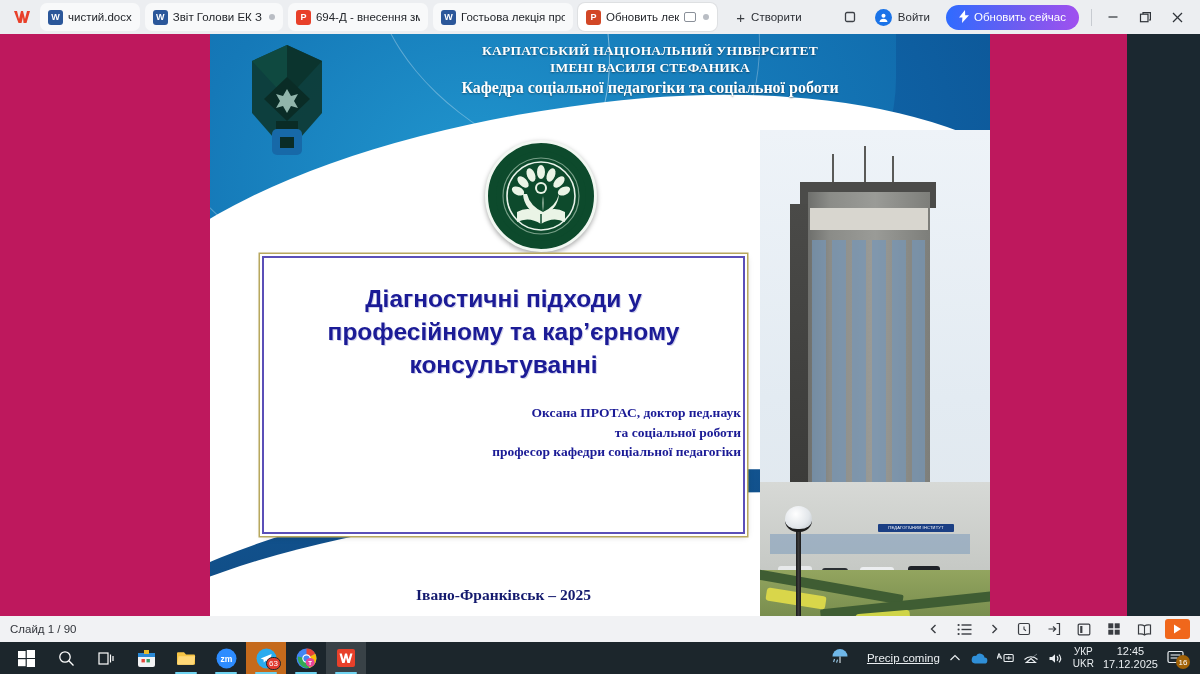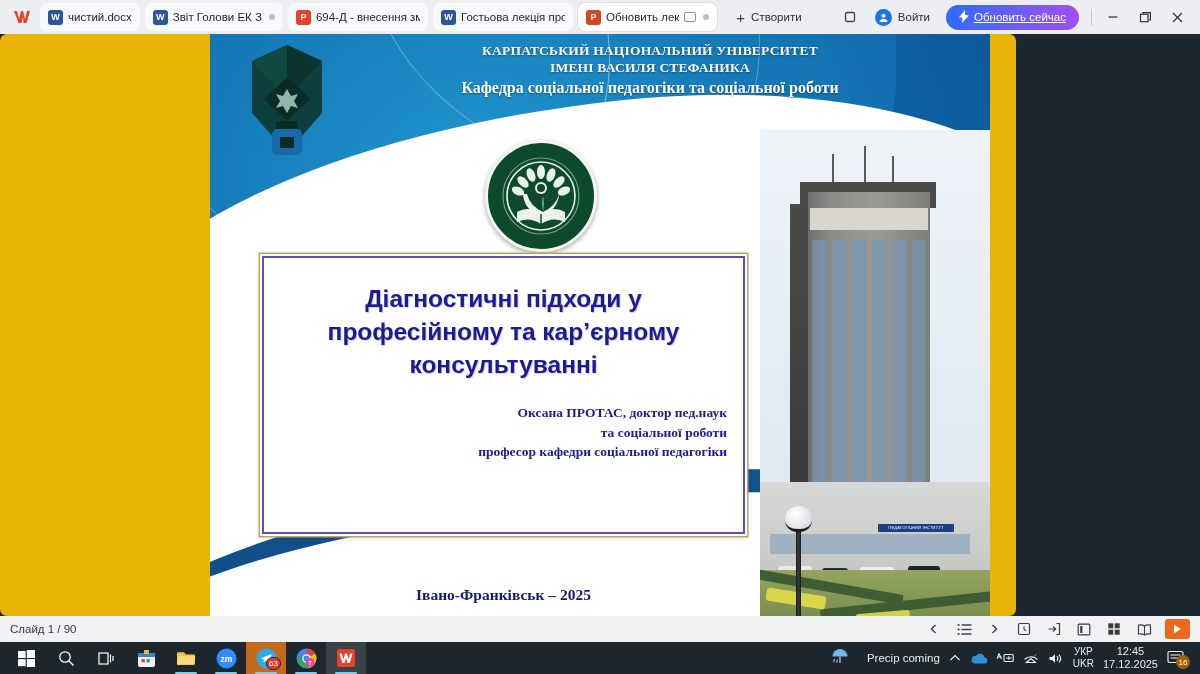--- a/index.html
+++ b/index.html
@@ -64,33 +64,31 @@
   }
   .avatar {
     width: 17px; height: 17px; border-radius: 50%;
     background: #1a73e8; display: flex; align-items: center; justify-content: center;
   }
   .update-btn {
     display: flex; align-items: center; gap: 5px; height: 25px; padding: 0 13px;
     border-radius: 13px; color: #fff; font-size: 11.5px;
     background: linear-gradient(90deg,#2f6bff 0%,#6f5cf0 55%,#a050ef 100%);
     margin: 0 6px;
-    text-decoration: underline;
   }
   .wsep { width:1px; height:17px; background:#c7cbd1; margin:0 4px; }
   .wbtn {
     width: 30px; height: 28px; display: flex; align-items: center; justify-content: center;
     color: #30343a;
   }
 
   
   .stage {
-    position: absolute; top: 34px; left: 0; width: 1016px; height: 582px;
-    background: #eab308;
-    border-radius: 7px;
+    position: absolute; top: 34px; left: 0; width: 1127px; height: 582px;
+    background: #be185d;
   }
   .slide {
     position: absolute; left: 210px; top: 0; width: 780px; height: 582px;
     overflow: hidden; background: #fff;
   }
   
   .sl-blue {
     position: absolute; inset: 0;
     background:
       radial-gradient(120% 85% at 12% 18%, #2ba6d8 0%, #1b87c4 28%, #0f63a6 58%, #0b4d8c 100%);
@@ -218,21 +216,21 @@
     background: #fff; border: 2.5px solid #5b4fb8; z-index: 14;
     box-shadow: 0 0 0 2px #fff, 0 0 0 3.5px #b8a85e, 1px 2px 7px rgba(0,0,0,.22);
   }
   .cbox-title {
     margin-top: 24px; text-align: center; color: #1b1b96;
     font-family: Liberation Sans, sans-serif; font-weight: bold;
     font-size: 24.5px; line-height: 33px; padding: 0 16px;
     text-shadow: 1px 1px 0 rgba(130,130,200,.35);
   }
   .cbox-author {
-    margin-top: 22px; text-align: right; padding-right: 16px;
+    margin-top: 22px; text-align: right; padding-right: 2px;
     color: #1b1b96; font-family: "Liberation Serif", serif; font-weight: bold;
     font-size: 13.5px; line-height: 19.5px;
   }
   .sl-footer {
     position: absolute; left: 52px; top: 552px; width: 483px; text-align: center;
     z-index: 15; color: #141a6e; font-family: "Liberation Serif", serif;
     font-weight: bold; font-size: 15.5px;
   }
 
   
@@ -266,21 +264,21 @@
   }
   .tk.hl { background: rgba(255,255,255,.13); }
   .tk.hl-orange { background: #c56a1c; }
   .badge {
     position: absolute; right: 5px; bottom: 4px; min-width: 13px; height: 13px;
     border-radius: 7px; background: #e13b2f; color: #fff; font-size: 8px;
     display: flex; align-items: center; justify-content: center; padding: 0 2px;
     border: 1px solid #1c262c;
   }
   .tray { margin-left: auto; display: flex; align-items: center; gap: 9px; padding-right: 8px; color: #e9edf0; }
-  .weather { display: flex; align-items: center; gap: 17px; font-size: 11.5px; }
+  .weather { display: flex; align-items: center; gap: 17px; font-size: 11.5px; text-decoration: underline; }
   .tray-ic { display: flex; align-items: center; justify-content: center; }
   .lang { font-size: 10px; line-height: 12px; text-align: center; }
   .clock { font-size: 11px; line-height: 13px; text-align: center; }
   .notif { position: relative; display:flex; align-items:center; }
   .notif .nb {
     position:absolute; right:-4px; bottom:-3px; min-width:14px; height:14px; border-radius:8px;
     background:#a16207; color:#fff; font-size:8px; display:flex; align-items:center;
     justify-content:center; padding:0 2px;
   }
 </style>

